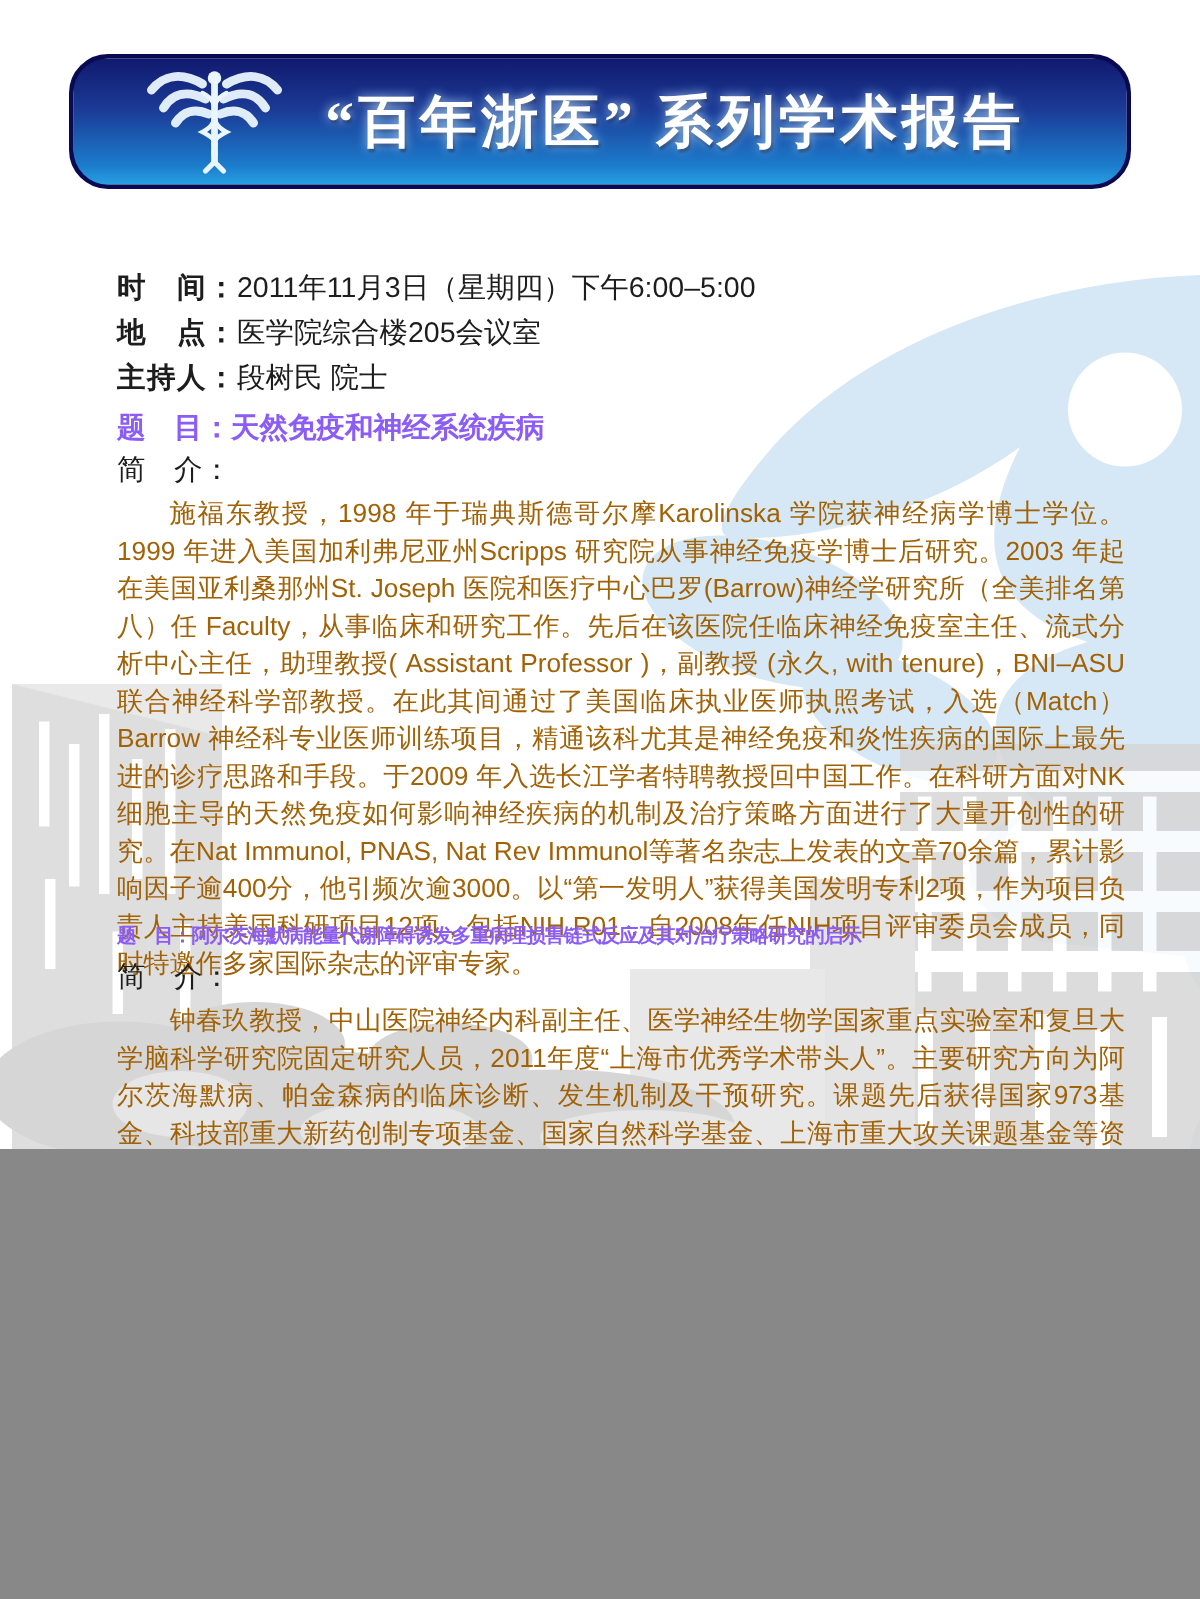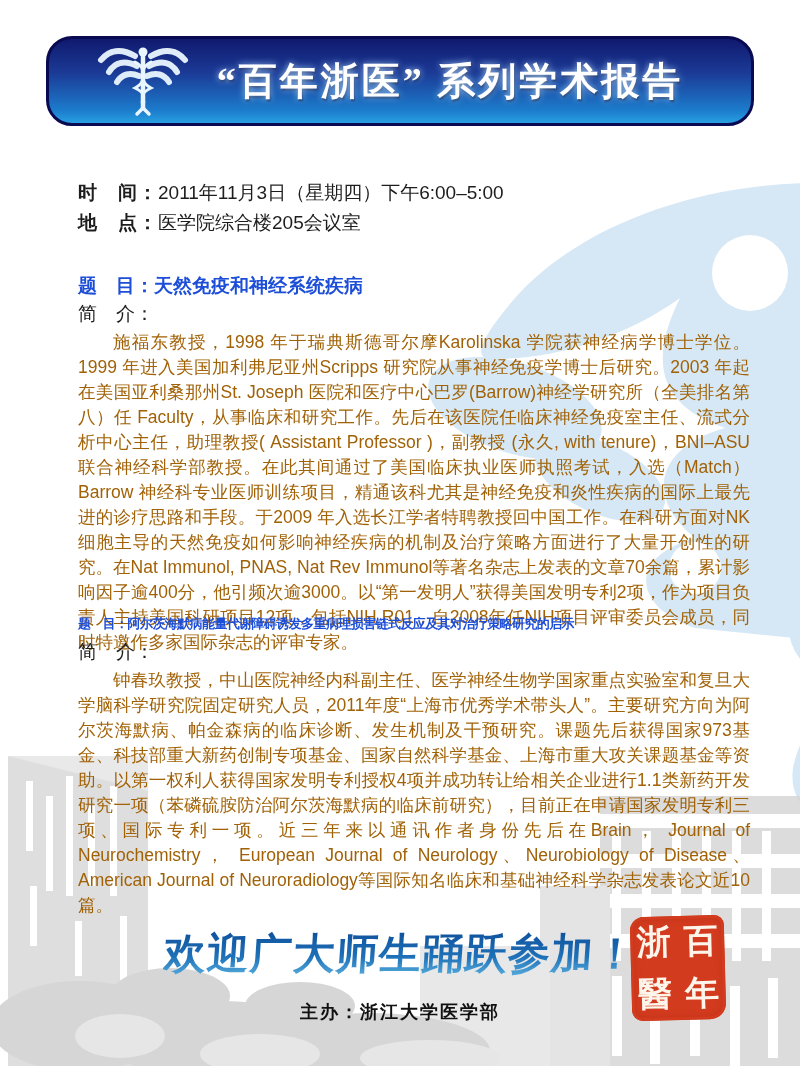--- a/index.html
+++ b/index.html
@@ -1,17 +1,17 @@
 <!DOCTYPE html>
 <html><head>
 <meta charset="utf-8">
 <style>
   html,body{margin:0;padding:0;background:#888;}
   .poster{
-    position:relative; width:800px; height:1066px; margin:0 auto;
+    position:relative; width:800px; height:766px; margin:0 auto;
     background:#ffffff; overflow:hidden;
     font-family:"Liberation Sans","DejaVu Sans",sans-serif;
     color:#1d1d1d;
   }
   
   .bg-layer{position:absolute; z-index:0; pointer-events:none;}
   .bg-watermark{right:-95px; top:178px;}
   .bg-buildings{left:0; bottom:0;}
   
   .banner{
@@ -32,21 +32,21 @@
   }
   
   .content{position:absolute; z-index:2; left:78px; right:50px; top:0;}
   .info-block{position:absolute; left:0; right:0; top:178px;}
   .info-line{font-size:19px; line-height:30px; white-space:nowrap;}
   .info-line .lbl{letter-spacing:1px;font-weight:bold;}
   .talk{position:absolute; left:0; right:0;}
   .talk-1{top:272px;}
   .talk-2{top:610px;}
   .row{font-size:19px; line-height:28px;}
-  .topic-row{color:#1d4ed8; font-weight:bold;}
+  .topic-row{color:#8b5cf6; font-weight:bold;}
   .talk-2 .topic-row{font-size:13px; letter-spacing:-0.6px; white-space:nowrap;}
   .bio{
     margin:2px 0 0 0; font-size:17.5px; line-height:25px;
     text-align:justify; text-indent:2em; color:#a16207;
   }
   
   .welcome{
     position:absolute; z-index:2; left:0; right:0; top:926px;
     text-align:center;
   }
@@ -175,20 +175,23 @@
 
   <div class="content">
 
     <div class="info-block">
       <div class="info-line">
         <span class="lbl">时　间：</span><span>2011年11月3日（星期四）下午6:00–5:00</span>
       </div>
       <div class="info-line">
         <span class="lbl">地　点：</span><span>医学院综合楼205会议室</span>
       </div>
+      <div class="info-line">
+        <span class="lbl">主持人：</span><span>段树民 院士</span>
+      </div>
     </div>
 
     <div class="talk talk-1">
       <div class="row topic-row">
         <span>题　目：</span><span>天然免疫和神经系统疾病</span>
       </div>
       <div class="row">
         <span>简　介：</span>
       </div>
       <p class="bio">施福东教授，1998 年于瑞典斯德哥尔摩Karolinska 学院获神经病学博士学位。1999 年进入美国加利弗尼亚州Scripps 研究院从事神经免疫学博士后研究。2003 年起在美国亚利桑那州St. Joseph 医院和医疗中心巴罗(Barrow)神经学研究所（全美排名第八）任 Faculty，从事临床和研究工作。先后在该医院任临床神经免疫室主任、流式分析中心主任，助理教授( Assistant Professor )，副教授 (永久, with tenure)，BNI–ASU 联合神经科学部教授。在此其间通过了美国临床执业医师执照考试，入选（Match）Barrow 神经科专业医师训练项目，精通该科尤其是神经免疫和炎性疾病的国际上最先进的诊疗思路和手段。于2009 年入选长江学者特聘教授回中国工作。在科研方面对NK细胞主导的天然免疫如何影响神经疾病的机制及治疗策略方面进行了大量开创性的研究。在Nat Immunol, PNAS, Nat Rev Immunol等著名杂志上发表的文章70余篇，累计影响因子逾400分，他引频次逾3000。以“第一发明人”获得美国发明专利2项，作为项目负责人主持美国科研项目12项，包括NIH R01，自2008年任NIH项目评审委员会成员，同时特邀作多家国际杂志的评审专家。</p>

